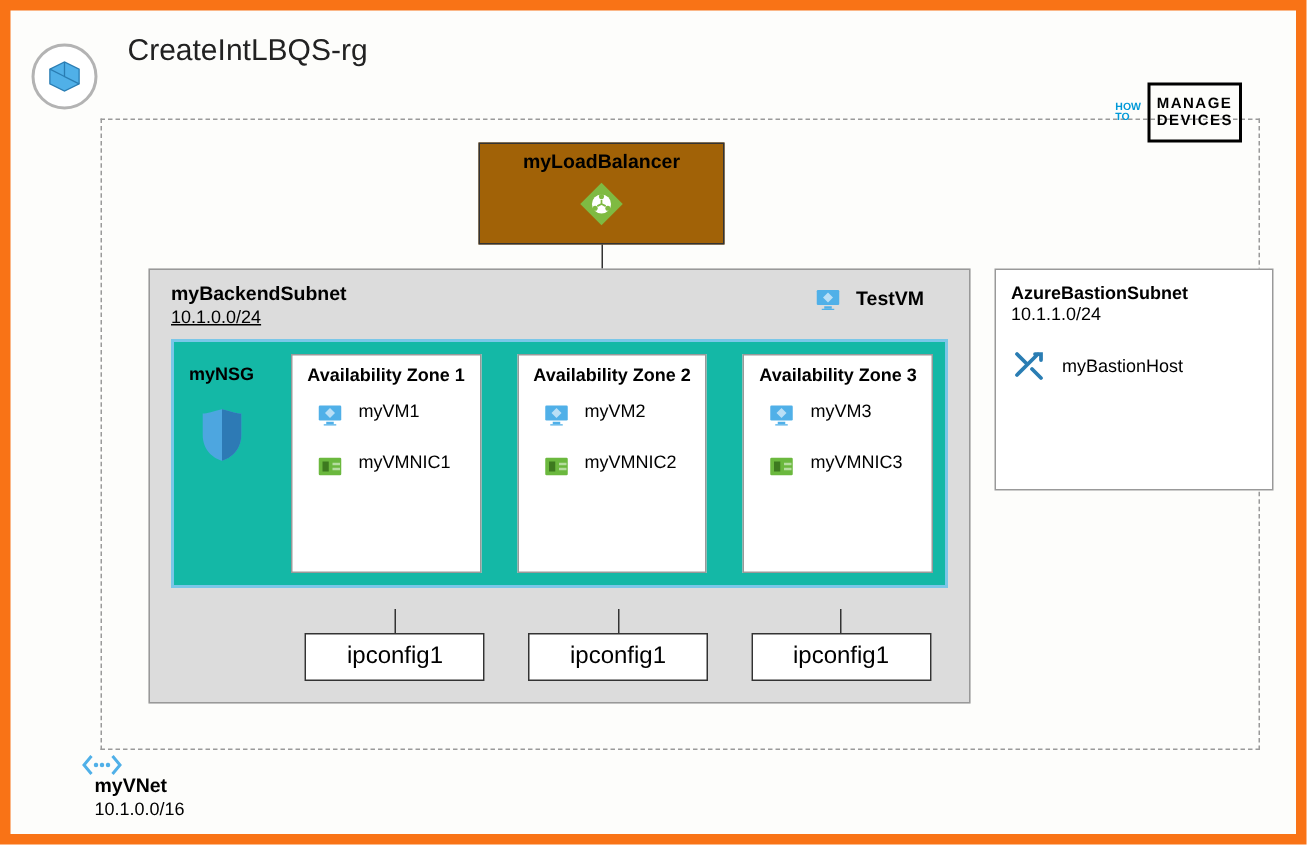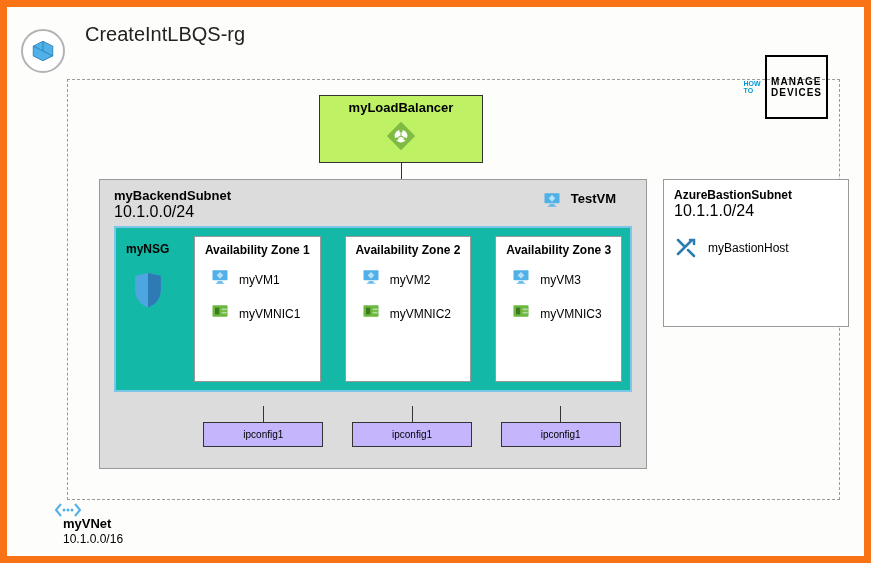--- a/index.html
+++ b/index.html
@@ -4,44 +4,44 @@
 <style>
 * { box-sizing: border-box; font-family: 'Segoe UI', Arial, sans-serif; }
 body { margin: 0; padding: 0; background: #fff; width: 871px; height: 563px; position: relative; }
 .outer { border: 7px solid #f97316; width: 871px; height: 563px; position: relative; background: #fdfdfb; }
 .rg-icon-wrap { position: absolute; top: 22px; left: 14px; width: 44px; height: 44px; border: 2px solid #b3b3b3; border-radius: 50%; background: #fff; display: flex; align-items: center; justify-content: center; }
 .rg-title { position: absolute; top: 16px; left: 78px; font-size: 20px; font-weight: 400; color: #222; }
 .inner-border { position: absolute; top: 72px; left: 60px; right: 24px; bottom: 56px; border: 1px dashed #9a9a9a; }
 .watermark { position: absolute; top: 48px; right: 36px; z-index: 5; }
 .watermark .how { font-size: 9px; font-weight: 700; color: #0099d8; display: inline-block; vertical-align: middle; line-height: 7px; }
 .watermark .how span { display:block; font-size:7px; }
-.watermark .box { display: inline-block; border: 2px solid #000; padding: 19px 4px; font-size: 10px; font-weight: 700; letter-spacing: 1px; vertical-align: middle; }
-.lb-box { position: absolute; top: 88px; left: 312px; width: 164px; height: 68px; border: 1px solid #333; background: #bef264; text-align: center; }
+.watermark .box { display: inline-block; border: 2px solid #000; padding: 7px 4px; font-size: 10px; font-weight: 700; letter-spacing: 1px; vertical-align: middle; }
+.lb-box { position: absolute; top: 88px; left: 312px; width: 164px; height: 68px; border: 1px solid #333; background: #a16207; text-align: center; }
 .lb-box .lbl { font-size: 13px; font-weight: 600; padding-top: 4px; }
 .lb-line { position: absolute; top: 156px; left: 394px; width: 1px; height: 62px; background: #333; }
 .subnet-box { position: absolute; top: 172px; left: 92px; width: 548px; height: 290px; background: #dcdcdc; border: 1px solid #999; }
 .subnet-title { position: absolute; top: 8px; left: 14px; font-size: 13px; }
 .subnet-title b { font-weight: 600; }
-.subnet-title .cidr { font-size: 16px; }
+.subnet-title .cidr { font-size: 12px; text-decoration: underline; }
 .testvm { position: absolute; top: 10px; right: 30px; font-size: 13px; font-weight: 600; }
 .nsg-box { position: absolute; top: 46px; left: 14px; right: 14px; height: 166px; border: 2px solid #7ac7e8; background: #14b8a6; }
 .nsg-label { position: absolute; top: 14px; left: 10px; font-size: 12px; font-weight: 600; }
 .shield { position: absolute; top: 42px; left: 14px; }
 .zones { position: absolute; top: 8px; left: 78px; right: 8px; bottom: 8px; display: flex; gap: 24px; }
 .zone { flex: 1; border: 1px solid #999; background: #fff; padding: 6px 8px; }
 .zone .zt { font-size: 12px; font-weight: 600; text-align: center; margin-bottom: 10px; }
-.zone .row { display: flex; align-items: flex-end; gap: 8px; margin-bottom: 14px; margin-left: 6px; }
+.zone .row { display: flex; align-items: flex-start; gap: 8px; margin-bottom: 14px; margin-left: 6px; }
 .zone .row .txt { font-size: 12px; }
 .ipconfigs { position: absolute; top: 226px; left: 92px; right: 14px; display: flex; gap: 6px; }
 .ipc-wrap { flex: 1; position: relative; text-align: center; }
 .ipc-line { width: 1px; height: 16px; background: #333; margin: 0 auto; }
-.ipc-box { border: 1px solid #333; background: #c4b5fd; font-size: 10px; padding: 6px 0; width: 120px; margin: 0 auto; }
+.ipc-box { border: 1px solid #333; background: #ffffff; font-size: 16px; padding: 6px 0; width: 120px; margin: 0 auto; }
 .bastion-box { position: absolute; top: 172px; left: 656px; width: 186px; height: 148px; border: 1px solid #999; background: #fff; padding: 8px 10px; }
 .bastion-box .bt { font-size: 12px; font-weight: 600; }
-.bastion-box .bc { font-size: 16px; }
+.bastion-box .bc { font-size: 12px; }
 .bastion-box .brow { display: flex; align-items: center; gap: 10px; margin-top: 16px; font-size: 12px; }
 .vnet-icon { position: absolute; bottom: 36px; left: 46px; }
 .vnet-label { position: absolute; bottom: 10px; left: 56px; font-size: 13px; }
 .vnet-label b { font-weight: 600; }
 .vnet-label .cidr { font-size: 12px; }
 svg { display: block; }
 .icon-monitor { width: 22px; height: 20px; }
 .icon-nic { width: 22px; height: 20px; }
 </style>
 </head>

